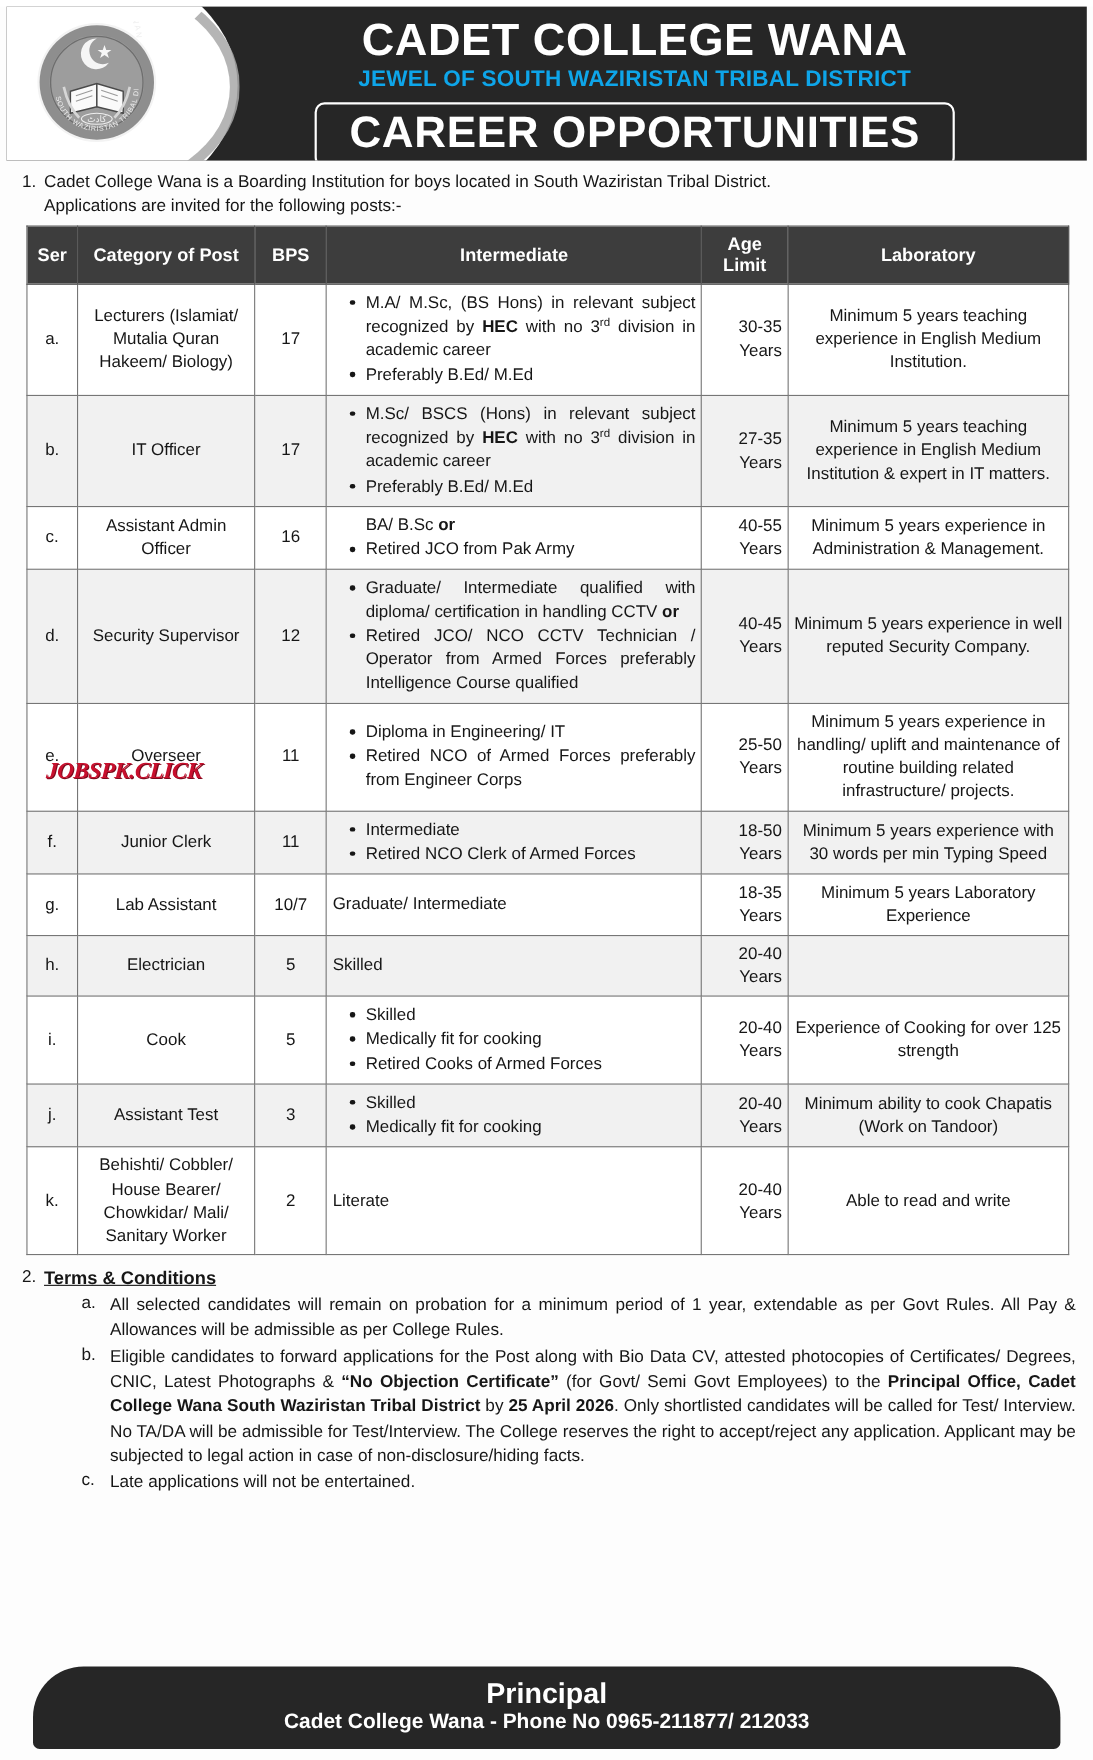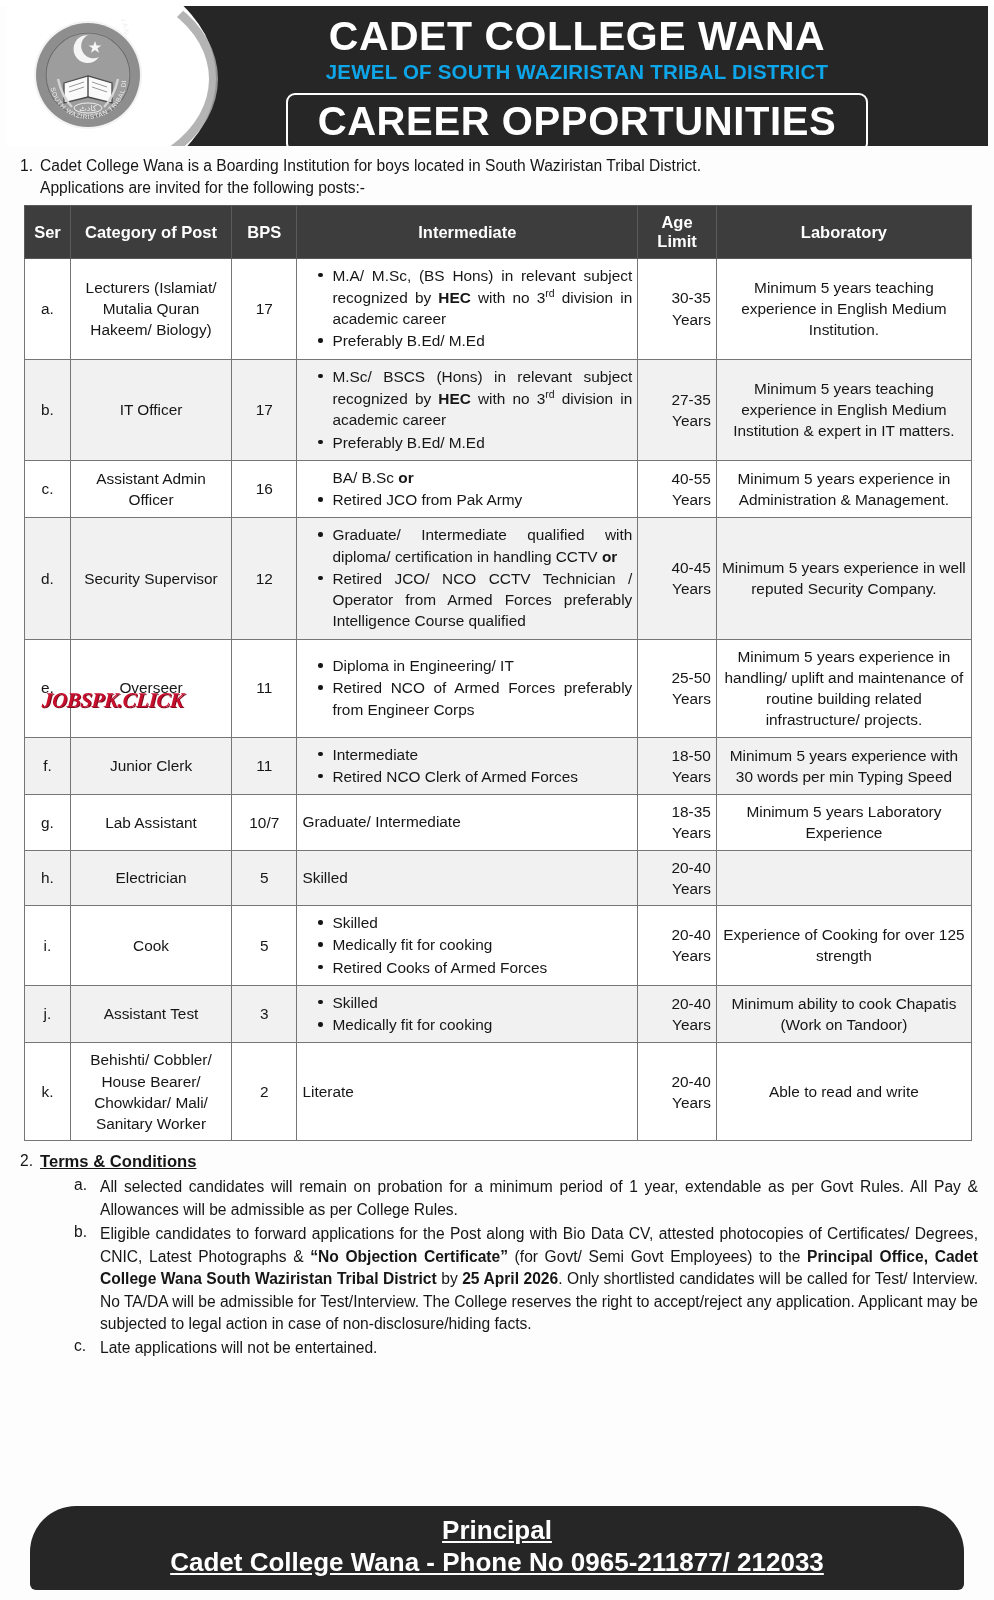--- a/index.html
+++ b/index.html
@@ -213,29 +213,28 @@
 
   
   .footer {
     position: absolute;
     left: 30px; right: 30px; bottom: 16px;
     background: #262626;
     color: #ffffff;
     border-radius: 46px 46px 6px 6px;
     text-align: center;
     padding: 9px 10px 12px 10px;
-    text-decoration: underline;
   }
   .footer .principal {
     font-size: 26px;
     font-weight: bold;
     line-height: 1.18;
   }
   .footer .contact {
-    font-size: 26px;
+    font-size: 19px;
     font-weight: bold;
     line-height: 1.2;
     margin-top: 1px;
   }
 </style>
 </head>
 <body>
 
 <div class="page">
 

